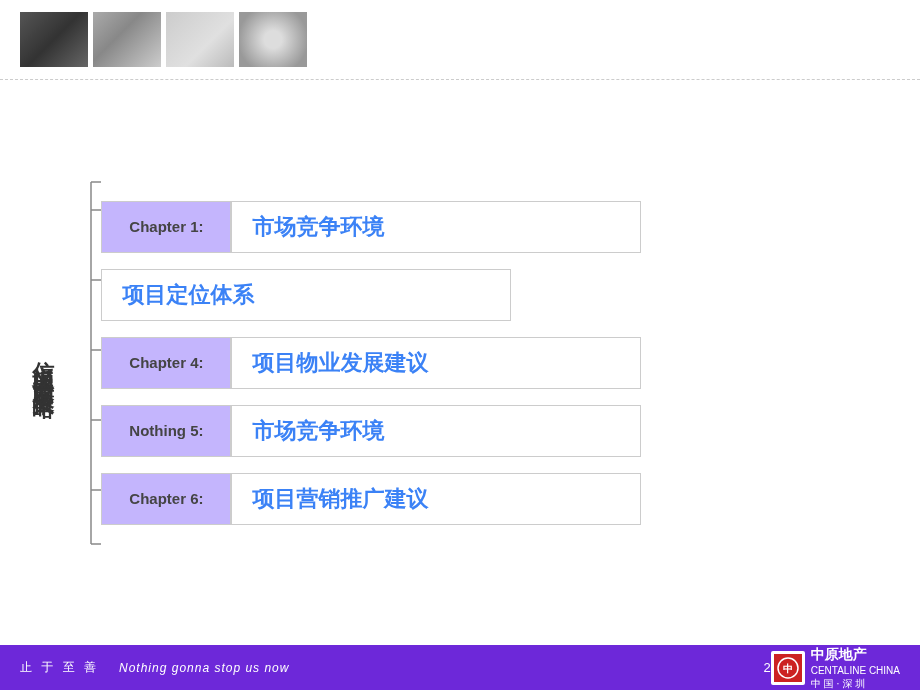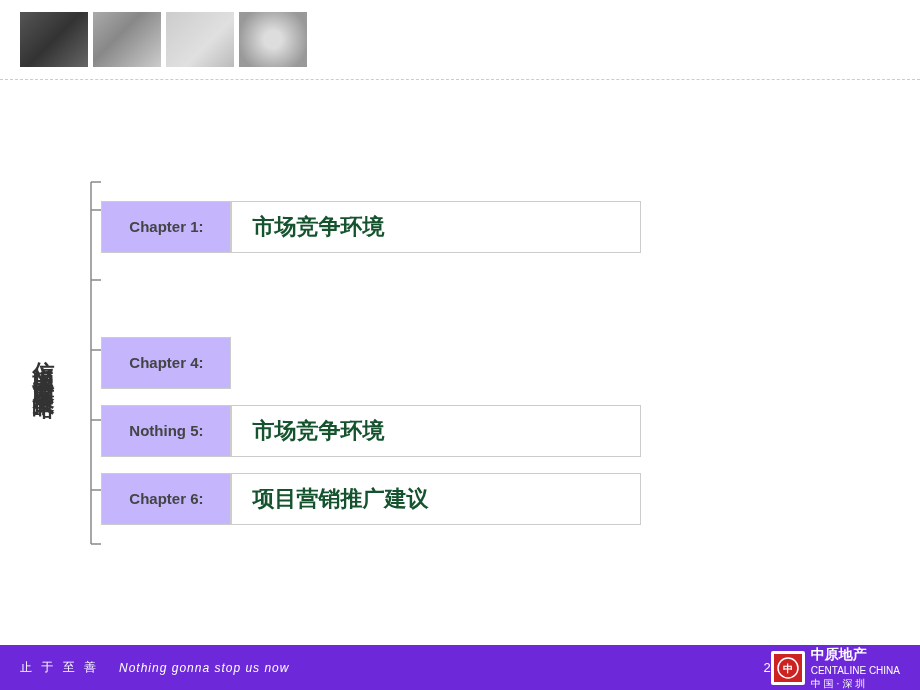--- a/index.html
+++ b/index.html
@@ -109,21 +109,21 @@
 
     .chapter-content-box {
       width: 410px;
       height: 52px;
       border: 1px solid #cccccc;
       display: flex;
       align-items: center;
       padding-left: 20px;
       font-size: 22px;
       font-weight: bold;
-      color: #14532d;
+      color: #3b82f6;
       background: #ffffff;
     }
 
     
     .footer {
       position: absolute;
       bottom: 0;
       left: 0;
       right: 0;
       height: 45px;
@@ -229,23 +229,25 @@
       <line x1="20" y1="337" x2="30" y2="337" stroke="#888" stroke-width="1.5"></line>
     </svg>
   </div>
 
   <div class="chapter-list" id="chapter-list">
   <div class="chapter-row">
         <div class="chapter-label-box">Chapter 1:</div>
         <div class="chapter-content-box">市场竞争环境</div>
       </div>
       <div class="chapter-row">
+        <div class="chapter-content-box">项目定位体系</div>
       </div>
       <div class="chapter-row">
         <div class="chapter-label-box">Chapter 4:</div>
+        <div class="chapter-content-box">项目物业发展建议</div>
       </div>
       <div class="chapter-row">
         <div class="chapter-label-box">Nothing 5:</div>
         <div class="chapter-content-box">市场竞争环境</div>
       </div>
       <div class="chapter-row">
         <div class="chapter-label-box">Chapter 6:</div>
         <div class="chapter-content-box">项目营销推广建议</div>
       </div>
     </div>

